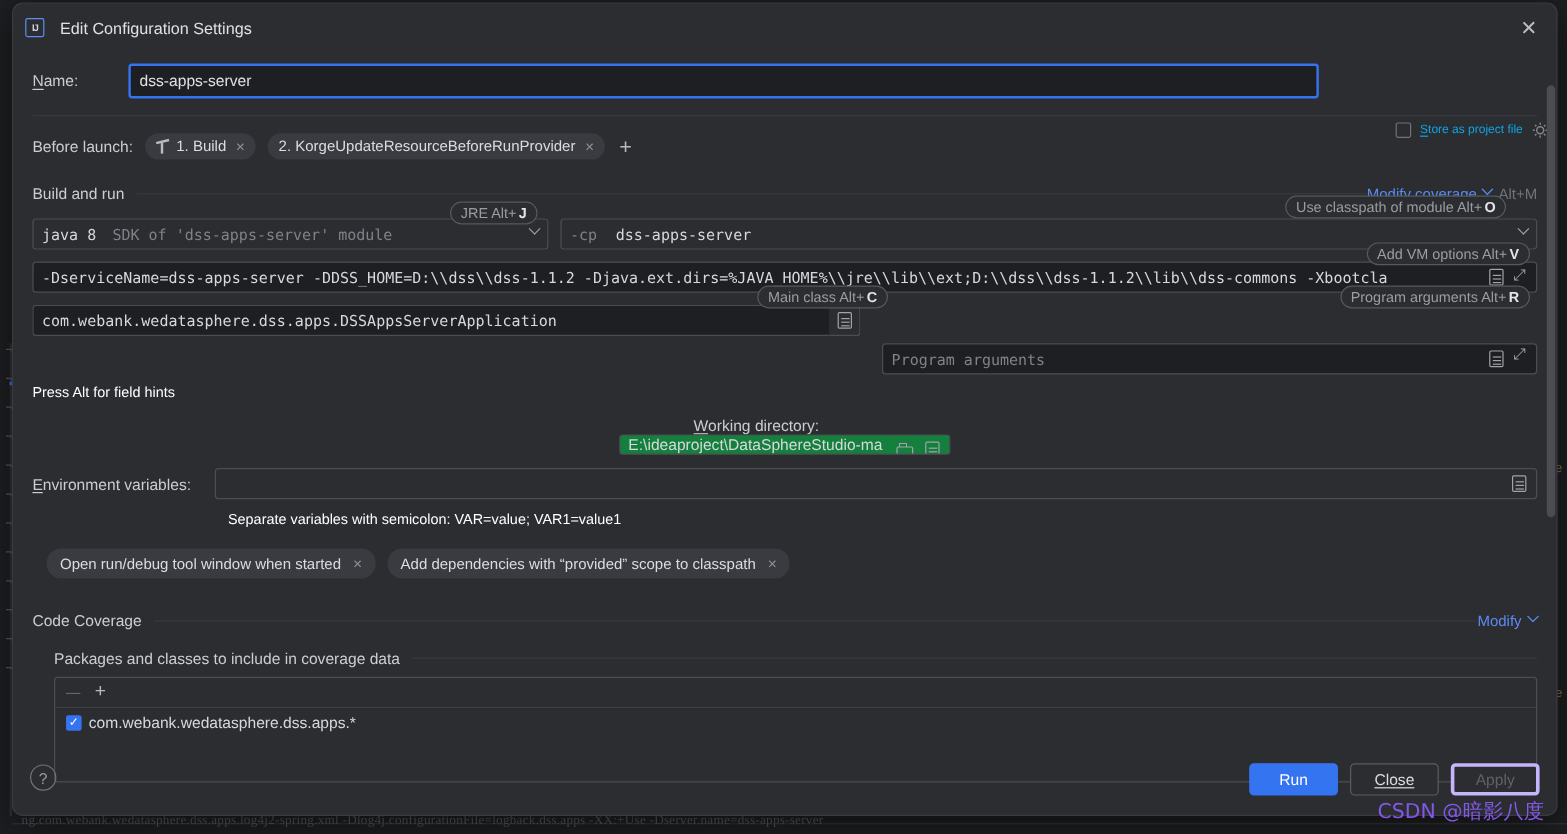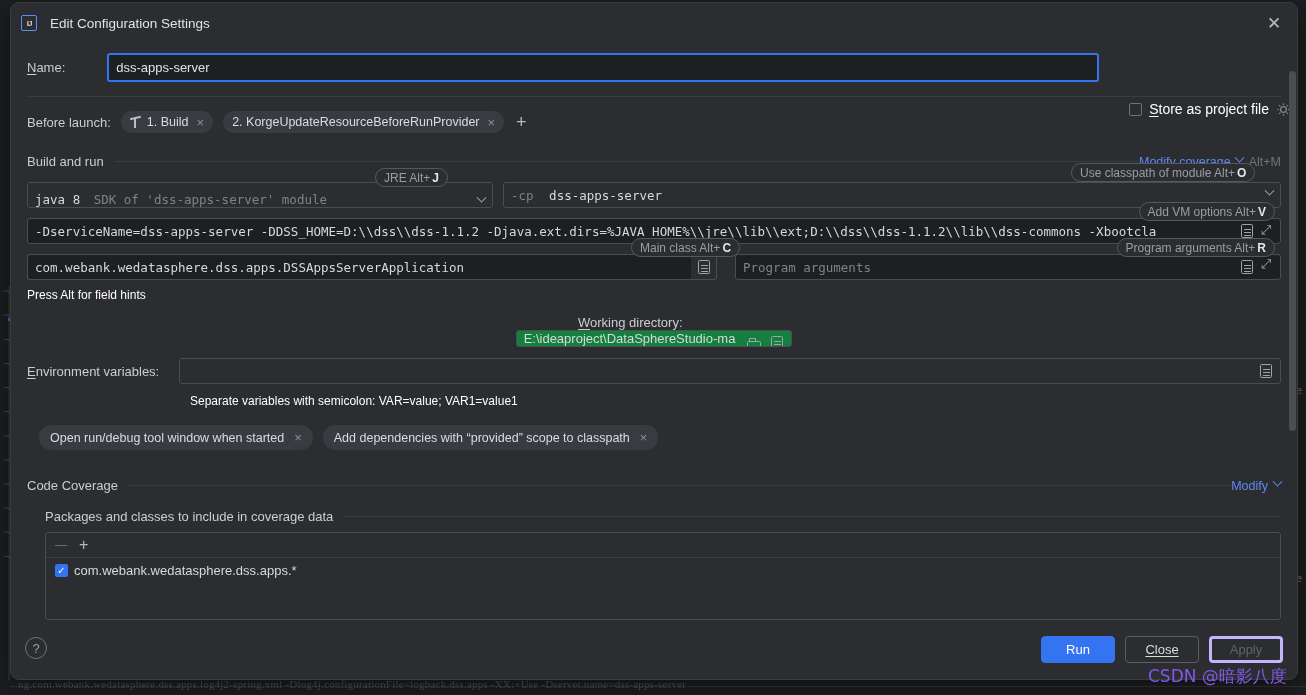--- a/index.html
+++ b/index.html
@@ -122,21 +122,21 @@
     position: absolute; right: 6px; top: 48px;
     display: flex; align-items: center; gap: 7px;
   }
   .cbx {
     width: 13px; height: 13px;
     border: 1px solid #6f737a;
     border-radius: 2px;
     background: #2b2d30;
     display:inline-block;
   }
-  .store-lbl { font-size: 14px; color: #ffffff; }
+  .store-lbl { font-size: 10px; color: #0ea5e9; }
   .gear {
     width: 15px; height: 15px; position: relative; opacity: .75;
   }
 
   .sep {
     height: 1px; background: #393b40;
     margin: 14px 0 0 0;
   }
 
   .row-before {
@@ -430,21 +430,21 @@
       <div style="position:relative; margin-top:13px; display:flex; gap:10px;">
         <div class="hint-badge" style="left:348px; top:-14px;">
           <span>JRE Alt+</span>
             <b>J</b>
         </div>
         <div class="hint-badge" style="left:1044px; top:-19px;">
           <span>Use classpath of module Alt+</span>
             <b>O</b>
         </div>
 
-        <div class="fld plain mono" style="width:466px; justify-content:space-between;align-items:flex-end;">
+        <div class="fld plain mono" style="width:430px; justify-content:space-between;">
           <span style="overflow:hidden; white-space:nowrap;">
             <span style="color:#d6d8dc;">java 8</span>
             <span style="color:#7e8289; margin-left:6px;">SDK of 'dss-apps-server' module</span>
           </span>
           <span class="chev" style="margin-bottom:3px;"></span>
         </div>
 
         <div class="fld plain mono" style="flex:1; justify-content:space-between;">
           <span style="overflow:hidden; white-space:nowrap;">
             <span style="color:#7e8289;">-cp</span>
@@ -478,21 +478,21 @@
 
         <div style="display:flex; width:690px;">
           <div class="fld mono" style="flex:1; border-right:none; border-radius:3px 0 0 3px;">
             <span>com.webank.wedatasphere.dss.apps.DSSAppsServerApplication</span>
           </div>
           <div class="fld-btn" style="border-radius:0 3px 3px 0;">
             <span class="ico-doc"></span>
           </div>
         </div>
 
-        <div class="fld mono" style="flex:1; position:relative; ">
+        <div class="fld mono" style="flex:1; position:relative; margin-top:32px;">
           <span style="color:#7e8289;">Program arguments</span>
           <span style="position:absolute; right:27px; top:5px;"><span class="ico-doc"></span></span>
           <span style="position:absolute; right:7px; top:5px;"><span class="ico-expand"></span></span>
         </div>
       </div>
 
       <div class="small-note" style="margin-top:8px;">Press Alt for field hints</div>
 
       <div style="display:flex; align-items:center; margin-top:13px;flex-direction:column;">
         <span class="lbl" style="width:152px;"><span class="u">W</span>orking directory:</span>

